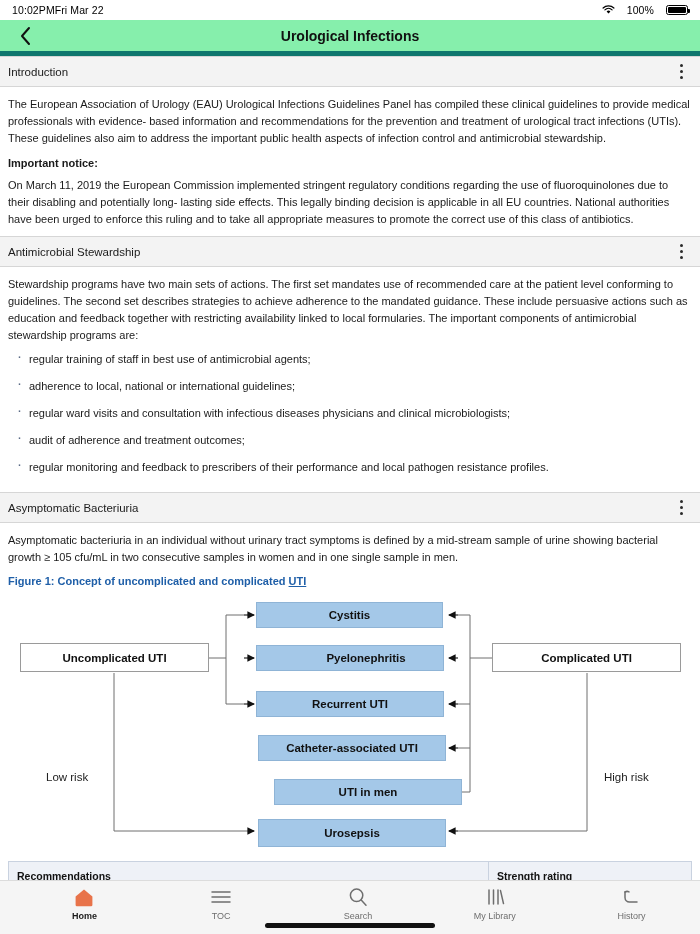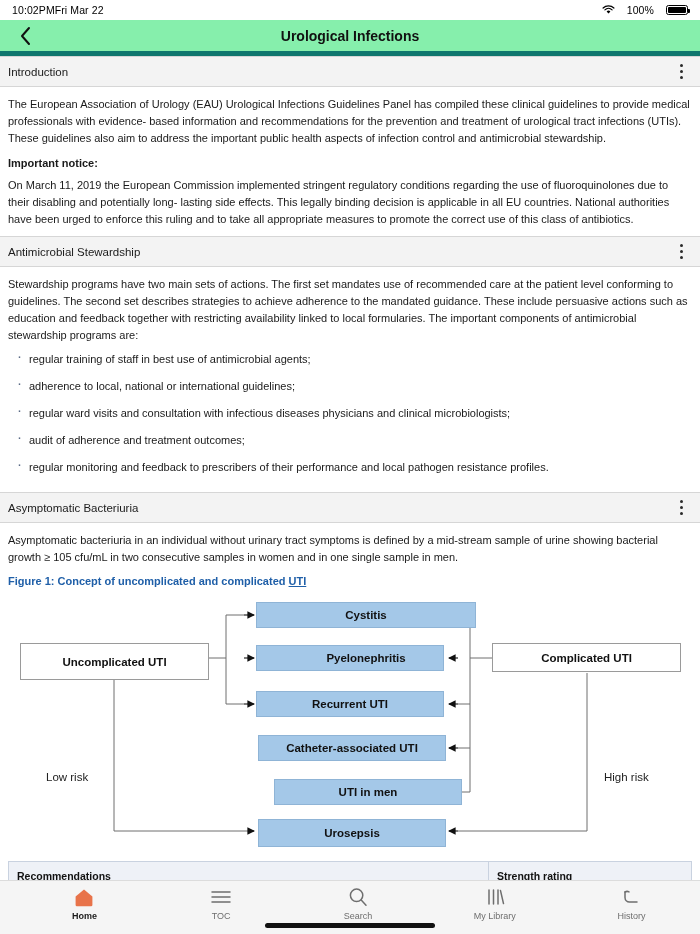--- a/index.html
+++ b/index.html
@@ -249,28 +249,28 @@
 
           <line x1="458" y1="22" x2="449" y2="22"></line>
           <line x1="458" y1="65" x2="449" y2="65"></line>
           <line x1="458" y1="111" x2="449" y2="111"></line>
           <line x1="458" y1="155" x2="449" y2="155"></line>
           <line x1="458" y1="199" x2="449" y2="199"></line>
           <line x1="458" y1="238" x2="449" y2="238"></line>
         </g>
       </svg>
 
-      <div class="dbox white" style="left:20px; top:50px; width:189px; height:37px;">
+      <div class="dbox white" style="left:20px; top:50px; width:189px; height:29px;">
         <span>Uncomplicated UTI</span>
       </div>
       <div class="dbox white" style="left:492px; top:50px; width:189px; height:29px;">
         <span>Complicated UTI</span>
       </div>
 
-      <div class="dbox blue" style="left:256px; top:9px; width:220px; height:26px;">
+      <div class="dbox blue" style="left:256px; top:9px; width:187px; height:26px;">
         <span>Cystitis</span>
       </div>
       <div class="dbox blue" style="left:256px; top:52px; width:188px; height:26px;padding-left:32px;">
         <span>Pyelonephritis</span>
       </div>
       <div class="dbox blue" style="left:256px; top:98px; width:188px; height:26px;">
         <span>Recurrent UTI</span>
       </div>
       <div class="dbox blue" style="left:258px; top:142px; width:188px; height:26px;">
         <span>Catheter-associated UTI</span>

